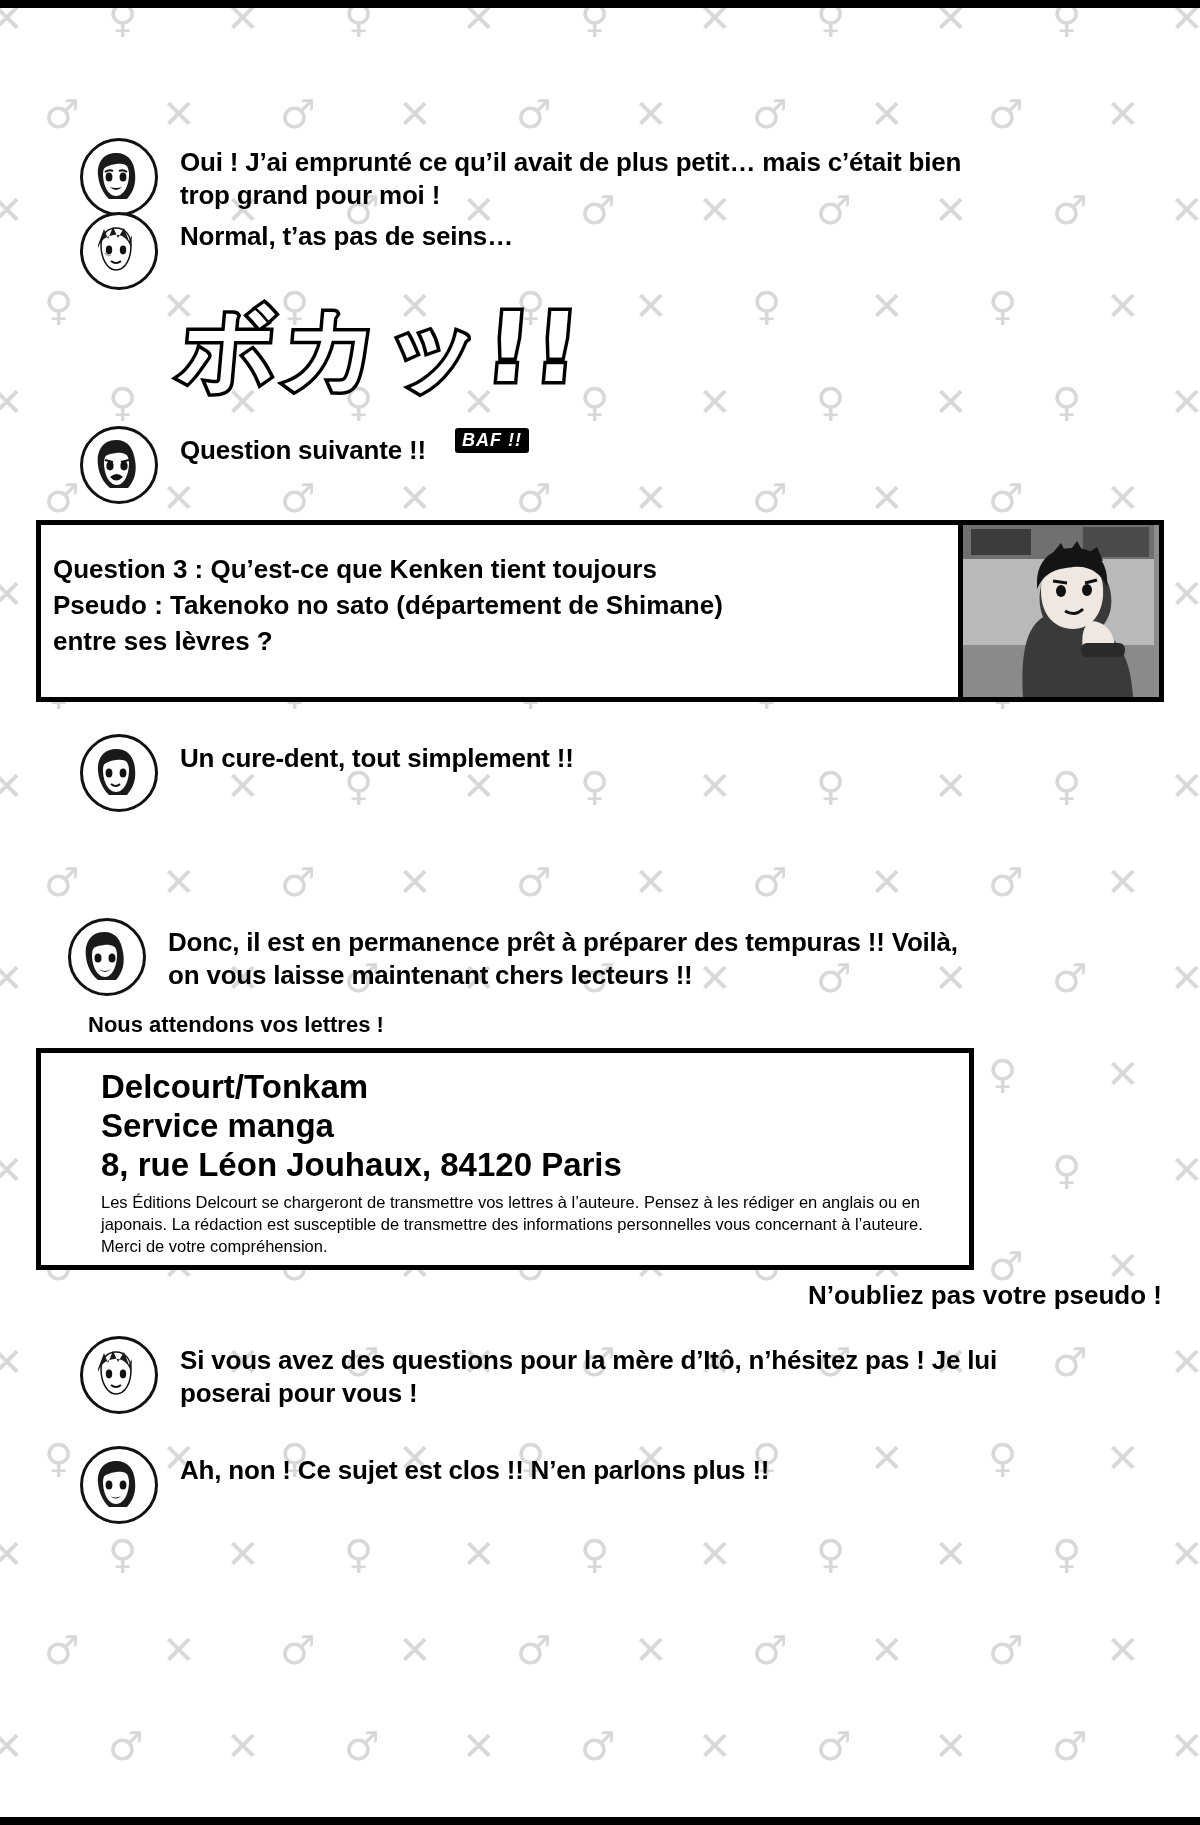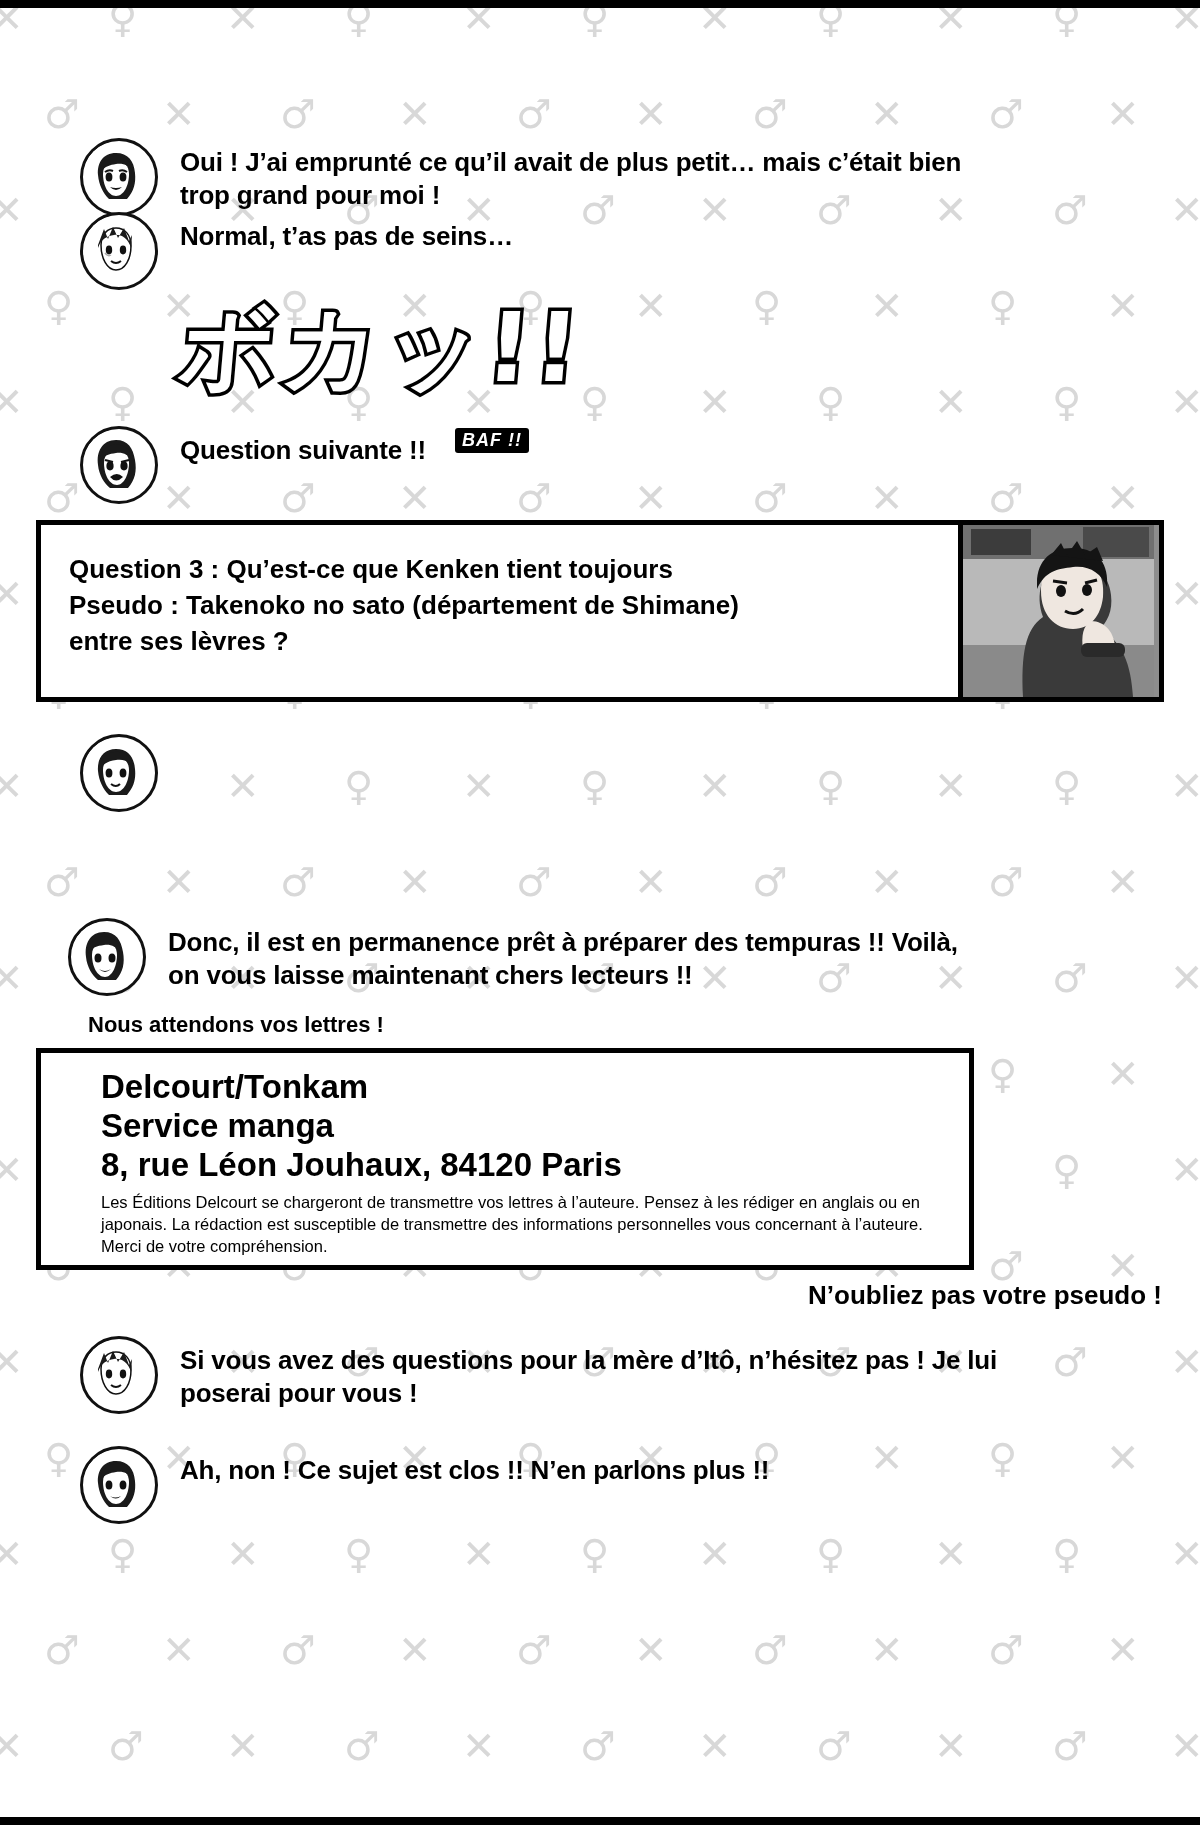--- a/index.html
+++ b/index.html
@@ -115,21 +115,21 @@
     top: 512px;
     width: 1128px;
     height: 182px;
     border: 5px solid #000;
     background: #fff;
     box-sizing: border-box;
     display: flex;
   }
   .qtext {
     flex: 1 1 auto;
-    padding: 26px 20px 0 28px;
+    padding: 26px 20px 0 12px;
     font-weight: bold;
     font-size: 26px;
     line-height: 36px;
     color: #000;
   }
   .qpanel {
     position: absolute;
     right: 0;
     top: 0;
     width: 196px;
@@ -478,20 +478,21 @@
           <svg width="66" height="66" viewBox="0 0 66 66">
             <circle cx="33" cy="33" r="32" fill="#fff"></circle>
             <path d="M33 12 C20 12 14 22 15 34 C16 44 20 52 26 58 L44 58 C51 50 53 42 52 32 C51 20 45 12 33 12 Z" fill="#1a1a1a"></path>
             <path d="M20 33 C20 24 26 20 33 20 C41 20 46 25 46 33 C46 44 41 55 33 55 C25 55 20 44 20 33 Z" fill="#fff"></path>
             <path d="M18 26 C22 16 30 14 36 15 C44 16 49 22 50 30 C46 24 40 22 33 23 C27 24 22 25 18 31 Z" fill="#1a1a1a"></path>
             <ellipse cx="26" cy="36" rx="3.4" ry="4.6" fill="#111"></ellipse>
             <ellipse cx="40" cy="36" rx="3.4" ry="4.6" fill="#111"></ellipse>
             <path d="M28 47 q5 4 9 0" stroke="#111" stroke-width="2" fill="none"></path>
           </svg>
         </div>
+        <div class="speech">Un cure-dent, tout simplement !!</div>
       </div>
 
 
       <div class="row" style="left:68px; top:910px; width:1000px;">
         <div class="avatar">
           <svg width="66" height="66" viewBox="0 0 66 66">
             <circle cx="33" cy="33" r="32" fill="#fff"></circle>
             <path d="M33 11 C19 11 13 23 15 36 C16 46 21 54 27 59 L45 59 C52 51 54 42 52 31 C50 19 45 11 33 11 Z" fill="#1a1a1a"></path>
             <path d="M21 34 C21 25 27 21 34 21 C41 21 46 26 46 34 C46 45 41 56 34 56 C26 56 21 45 21 34 Z" fill="#fff"></path>
             <path d="M17 28 C21 17 30 14 37 16 C45 18 50 24 50 32 C45 25 39 23 33 24 C26 25 21 26 17 33 Z" fill="#1a1a1a"></path>

